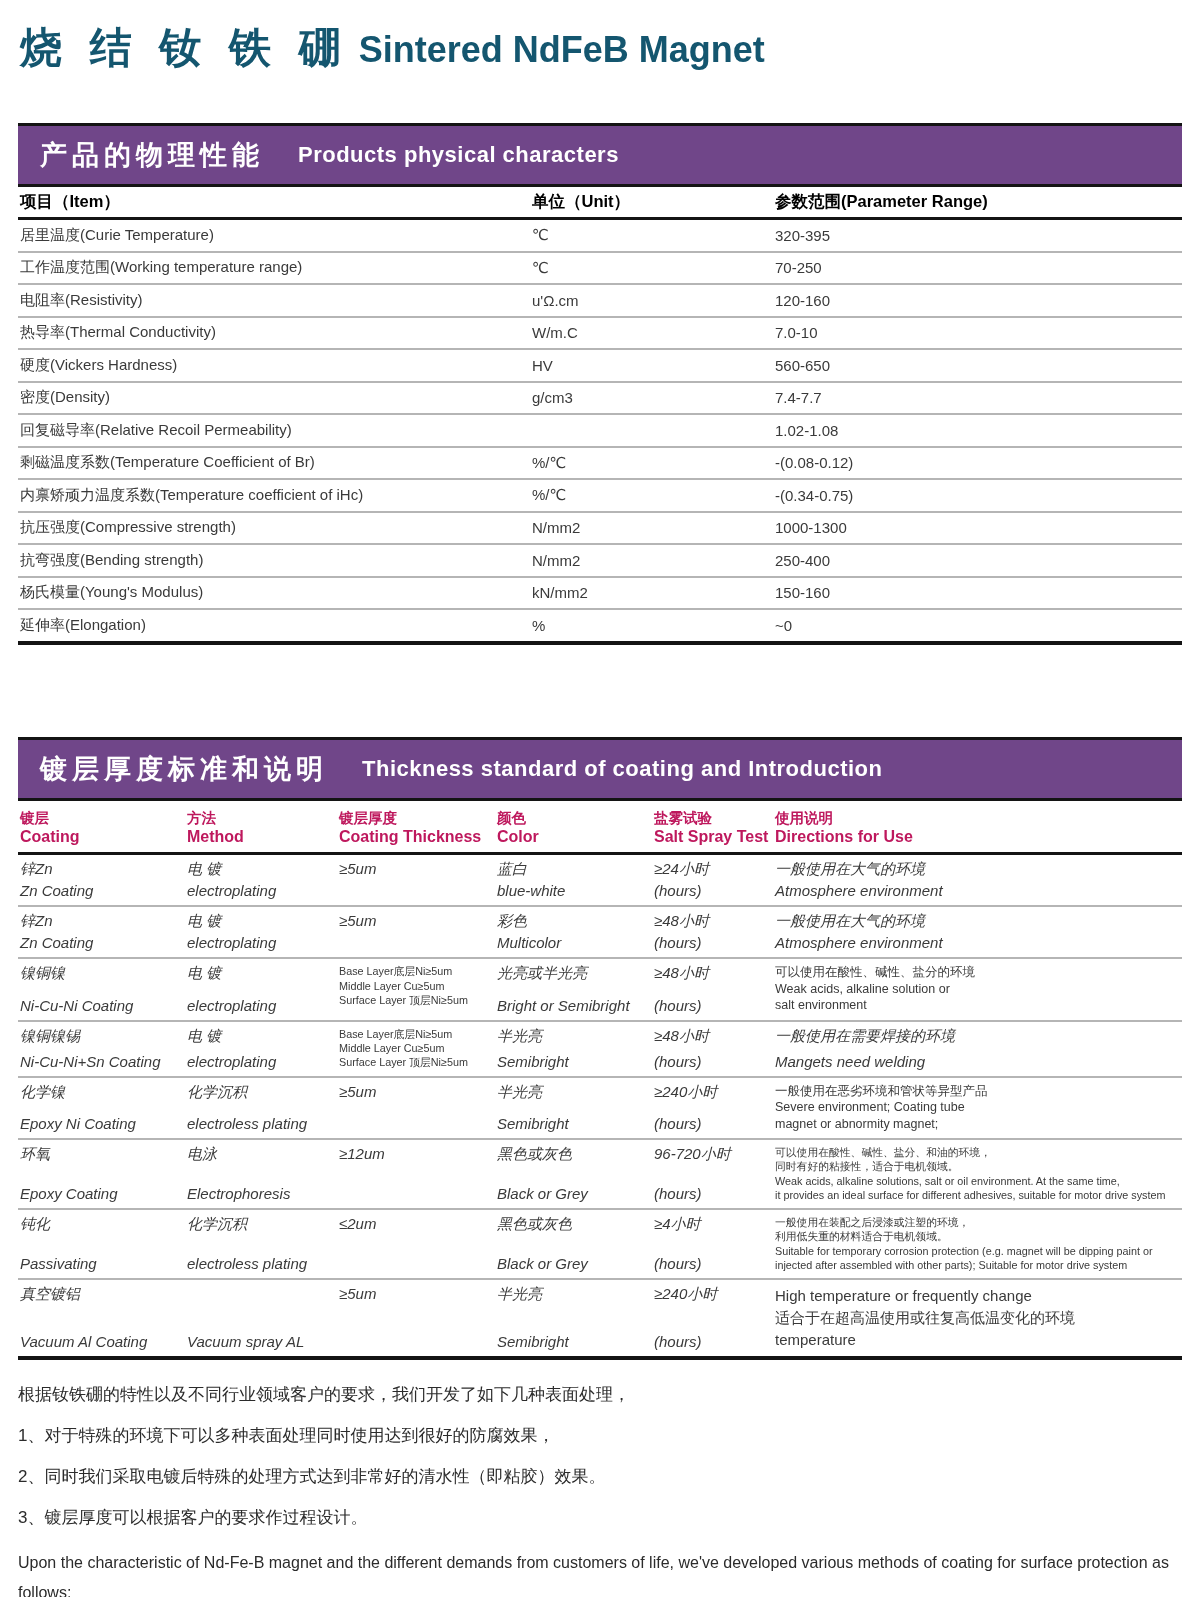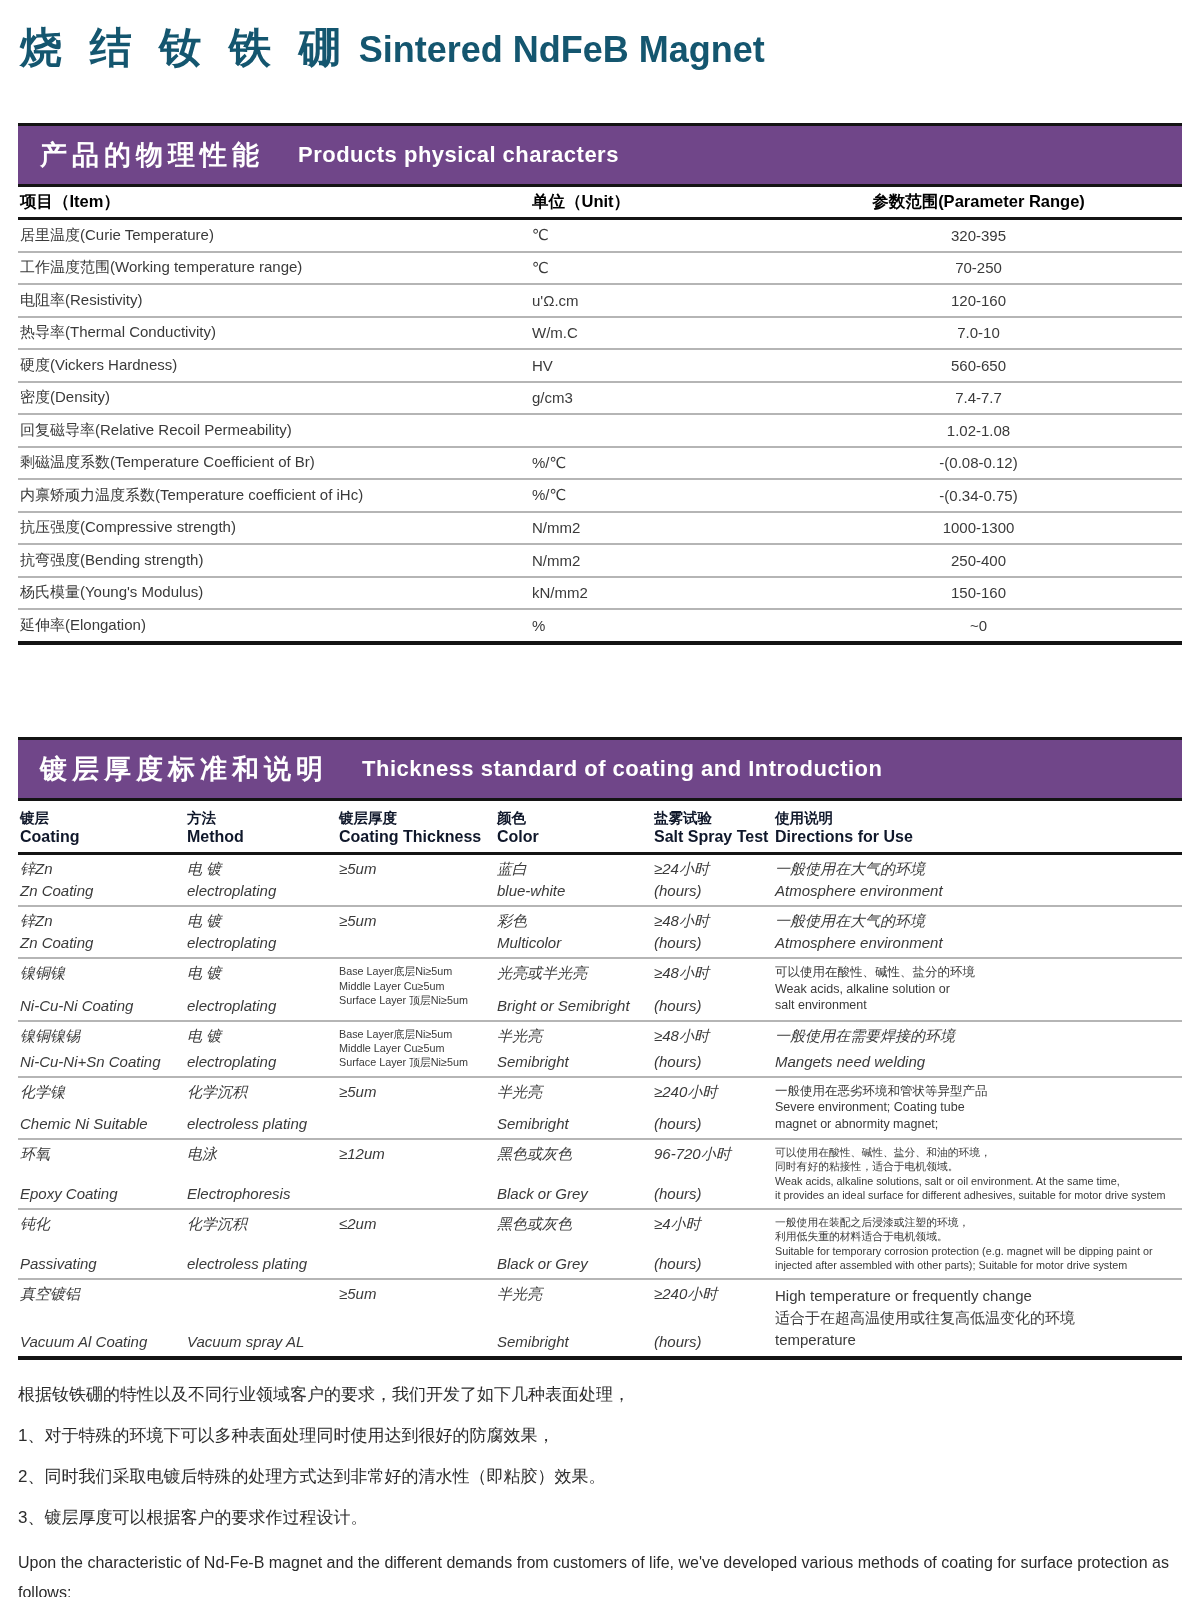--- a/index.html
+++ b/index.html
@@ -21,25 +21,25 @@
   .band2{margin-top:92px;}
   .band-zh{color:#fff;font-size:27px;font-weight:bold;letter-spacing:5px;}
   .band-en{color:#fff;font-size:22px;font-weight:bold;margin-left:34px;letter-spacing:.5px;}
   
   .t1{margin:0 18px;border-bottom:4px solid #141414;}
   .t1-row{display:flex;align-items:center;height:30.5px;border-bottom:2px solid #b5b5b5;font-size:15px;color:#3a3a3a;}
   .t1-row:last-child{border-bottom:none;}
   .t1-head{height:30px;border-bottom:3px solid #141414;font-weight:bold;font-size:16.5px;color:#000;}
   .t1-c1{width:512px;padding-left:2px;}
   .t1-c2{width:243px;}
-  .t1-c3{flex:1;text-align:center;}
+  .t1-c3{flex:1;}
   
   .t2{margin:0 18px;border-bottom:4px solid #141414;}
   .t2-head{display:flex;border-bottom:3px solid #141414;padding:8px 0 5px;}
-  .t2-head .hc{display:flex;flex-direction:column;font-weight:bold;color:#0f172a;justify-content:center;}
+  .t2-head .hc{display:flex;flex-direction:column;font-weight:bold;color:#be185d;justify-content:center;}
   .t2-head .hz{font-size:14.5px;line-height:1.25;}
   .t2-head .he{font-size:16px;line-height:1.3;}
   .t2-row{display:flex;min-height:52px;border-bottom:2px solid #b5b5b5;padding:5px 0 6px;font-size:15px;color:#3a3a3a;box-sizing:border-box;}
   .t2-row:last-child{border-bottom:none;}
   .t2-c1{width:167px;padding-left:2px;}
   .t2-c2{width:152px;}
   .t2-c3{width:158px;}
   .t2-c4{width:157px;}
   .t2-c5{width:121px;}
   .t2-c6{flex:1;padding-right:4px;}
@@ -279,21 +279,21 @@
             <div class="ln">(hours)</div>
           </div>
           <div class="t2-c6 spread">
             <div class="ln">一般使用在需要焊接的环境</div>
             <div class="ln">Mangets  need welding</div>
           </div>
         </div>
         <div class="t2-row">
           <div class="t2-c1 spread">
             <div class="ln">化学镍</div>
-            <div class="ln">Chemic Ni Suitable</div>
+            <div class="ln">Epoxy Ni Coating</div>
           </div>
           <div class="t2-c2 spread">
             <div class="ln">化学沉积</div>
             <div class="ln">electroless plating</div>
           </div>
           <div class="t2-c3 spread">
             <div class="ln">≥5um</div>
           </div>
           <div class="t2-c4 spread">
             <div class="ln">半光亮</div>

